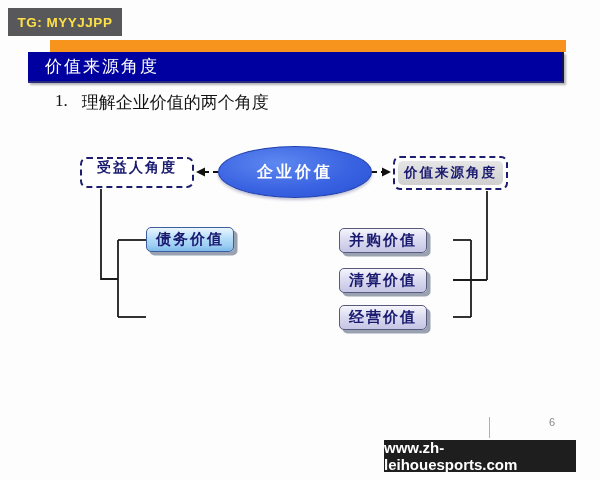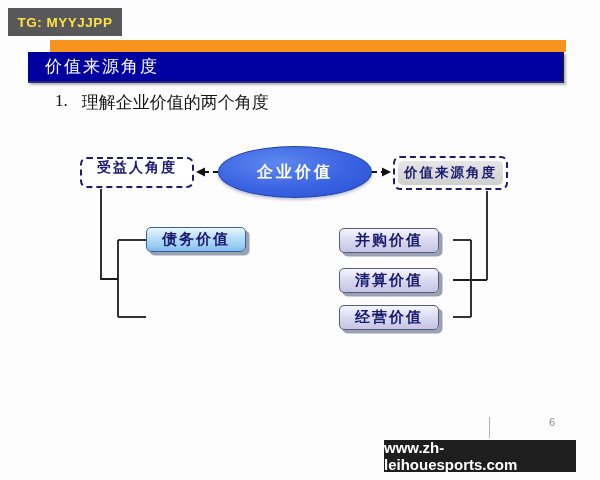--- a/index.html
+++ b/index.html
@@ -85,21 +85,21 @@
     width: 100%; height: 100%;
     background: linear-gradient(180deg, #e6e6e6, #cfcfcf);
     border-radius: 5px;
     display: flex; align-items: center; justify-content: center;
     font-size: 13.5px;
   }
 
   
   .value-box {
     position: absolute;
-    width: 100px; height: 25px;
+    width: 88px; height: 25px;
     border-radius: 5px;
     display: flex; align-items: center; justify-content: center;
     color: #1a1a70; font-weight: bold; font-size: 15px; letter-spacing: 2px;
     box-shadow: 3.5px 3.5px 0 0 #9aa2b2;
   }
   .value-box.blue {
     left: 146px;
     background: linear-gradient(180deg, #eaf7fe 0%, #b5ddf8 45%, #9bcdf2 78%, #7db9e9 100%);
     border: 1.5px solid #3c5e9e;
   }

